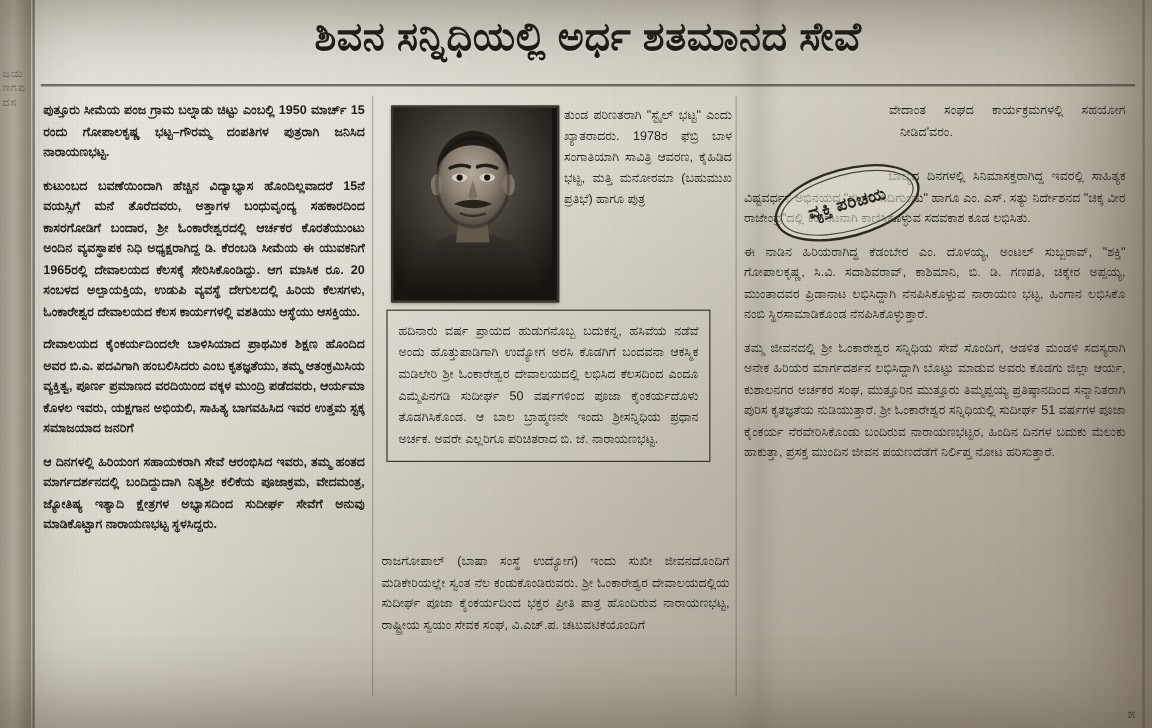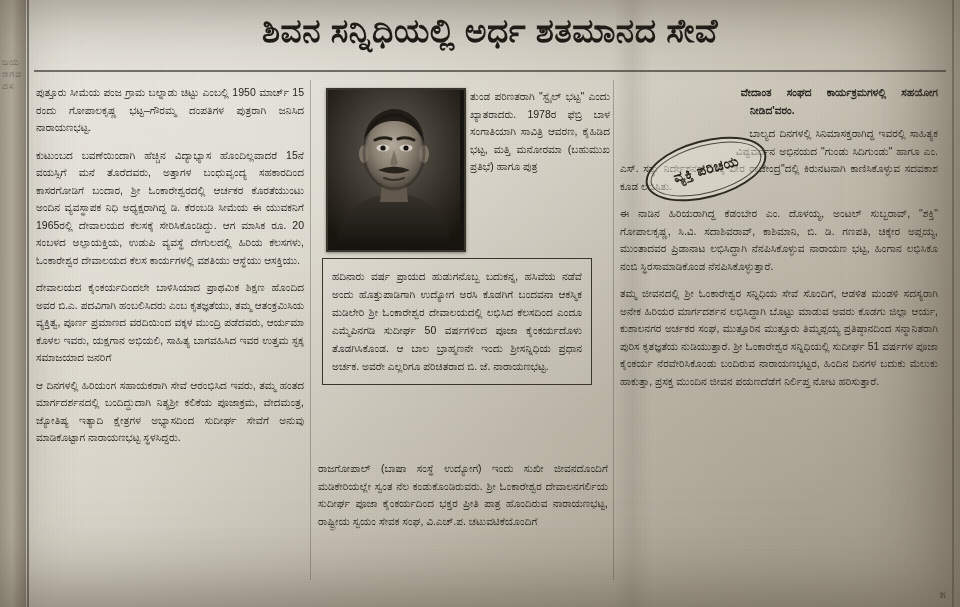--- a/index.html
+++ b/index.html
@@ -86,35 +86,36 @@
 
   
   .col {
     position: absolute;
     top: 84px;
     color: #201e19;
     font-family: "Liberation Sans", sans-serif;
     font-size: 10.5px;
     line-height: 17.5px;
     text-align: justify;
+    font-weight: bold;
   }
   #col1 { left: 36px; width: 268px; }
 
   .vrule {
     position: absolute;
     top: 80px;
     width: 1px;
     height: 500px;
     background: rgba(50,46,38,0.30);
   }
   #vrule1 { left: 310px; }
   #vrule2 { left: 613px; }
 
   .para { margin: 0 0 10px 0; }
-  .para.tight { margin-bottom: 6px; font-weight: bold; }
+  .para.tight { margin-bottom: 20px; }
 
   
   #photo-wrap {
     position: absolute;
     left: 326px; top: 88px;
     width: 136px; height: 160px;
     background: #171512;
     border: 2px solid #3a352c;
     box-shadow: 0 1px 3px rgba(0,0,0,0.4);
     overflow: hidden;
@@ -311,21 +312,21 @@
       <rect x="0" y="0" width="132" height="156" fill="rgba(30,26,20,0.12)"></rect>
     </svg>
   </div>
 
   <div id="col2-topright">ತುಂಡ ಪರಿಣತರಾಗಿ "ಸ್ಟೈಲ್ ಭಟ್ಟ" ಎಂದು ಖ್ಯಾತರಾದರು. 1978ರ ಫೆಬ್ರಿ ಬಾಳ ಸಂಗಾತಿಯಾಗಿ ಸಾವಿತ್ರಿ ಆವರಣ, ಕೈಹಿಡಿದ ಭಟ್ಟ, ಮತ್ತಿ ಮನೋರಮಾ (ಬಹುಮುಖ ಪ್ರತಿಭೆ) ಹಾಗೂ ಪುತ್ರ</div>
 
   <div id="quote-box">
     <span>ಹದಿನಾರು ವರ್ಷ ಪ್ರಾಯದ ಹುಡುಗನೊಬ್ಬ ಬದುಕನ್ನ, ಹಸಿವೆಯ ನಡೆವೆ ಅಂದು ಹೊತ್ತುಪಾಡಿಗಾಗಿ ಉದ್ಯೋಗ ಅರಸಿ ಕೊಡಗಿಗೆ ಬಂದವನಾ ಆಕಸ್ಮಿಕ ಮಡಿಲೇರಿ ಶ್ರೀ ಓಂಕಾರೇಶ್ವರ ದೇವಾಲಯದಲ್ಲಿ ಲಭಿಸಿದ ಕೆಲಸದಿಂದ ಎಂದೂ ಎಮ್ಮೆಪಿನಗಡಿ ಸುದೀರ್ಘ 50 ವರ್ಷಗಳಿಂದ ಪೂಜಾ ಕೈಂಕರ್ಯದೊಳು ತೊಡಗಿಸಿಕೊಂಡ. ಆ ಬಾಲ ಬ್ರಾಹ್ಮಣನೇ ಇಂದು ಶ್ರೀಸನ್ನಿಧಿಯ ಪ್ರಧಾನ ಅರ್ಚಕ. ಅವರೇ ಎಲ್ಲರಿಗೂ ಪರಿಚಿತರಾದ ಬಿ. ಜೆ. ನಾರಾಯಣಭಟ್ಟ.</span>
   </div>
 
-  <div id="col2-bottom">ರಾಜಗೋಪಾಲ್ (ಬಾಷಾ ಸಂಸ್ಥೆ ಉದ್ಯೋಗ) ಇಂದು ಸುಖೀ ಜೀವನದೊಂದಿಗೆ ಮಡಿಕೇರಿಯಲ್ಲೇ ಸ್ವಂತ ನೆಲ ಕಂಡುಕೊಂಡಿರುವರು. ಶ್ರೀ ಓಂಕಾರೇಶ್ವರ ದೇವಾಲನಗರ್ಲಿಯ ಸುದೀರ್ಘ ಪೂಜಾ ಕೈಂಕರ್ಯದಿಂದ ಭಕ್ತರ ಪ್ರೀತಿ ಪಾತ್ರ ಹೊಂದಿರುವ ನಾರಾಯಣಭಟ್ಟ, ರಾಷ್ಟ್ರೀಯ ಸ್ವಯಂ ಸೇವಕ ಸಂಘ, ವಿ.ಎಚ್.ಪ. ಚಟುವಟಿಕೆಯೊಂದಿಗೆ</div>
+  <div id="col2-bottom">ರಾಜಗೋಪಾಲ್ (ಬಾಷಾ ಸಂಸ್ಥೆ ಉದ್ಯೋಗ) ಇಂದು ಸುಖೀ ಜೀವನದೊಂದಿಗೆ ಮಡಿಕೇರಿಯಲ್ಲೇ ಸ್ವಂತ ನೆಲ ಕಂಡುಕೊಂಡಿರುವರು. ಶ್ರೀ ಓಂಕಾರೇಶ್ವರ ದೇವಾಲಯದಲ್ಲಿಯ ಸುದೀರ್ಘ ಪೂಜಾ ಕೈಂಕರ್ಯದಿಂದ ಭಕ್ತರ ಪ್ರೀತಿ ಪಾತ್ರ ಹೊಂದಿರುವ ನಾರಾಯಣಭಟ್ಟ, ರಾಷ್ಟ್ರೀಯ ಸ್ವಯಂ ಸೇವಕ ಸಂಘ, ವಿ.ಎಚ್.ಪ. ಚಟುವಟಿಕೆಯೊಂದಿಗೆ</div>
 
   <div id="col3-top">
     <div id="stamp-float"></div>
     <p class="para tight">ವೇದಾಂತ ಸಂಘದ ಕಾರ್ಯಕ್ರಮಗಳಲ್ಲಿ ಸಹಯೋಗ ನೀಡಿದ'ವರಂ.</p>
     <p class="para">ಬಾಲ್ಯದ ದಿನಗಳಲ್ಲಿ ಸಿನಿಮಾಸಕ್ತರಾಗಿದ್ದ ಇವರಲ್ಲಿ ಸಾಹಿತ್ಯಕ ವಿಷ್ಟವರ್ಧನ ಅಭಿನಯದ "ಗುಂಡು ಸಿದಿಗುಂಡು" ಹಾಗೂ ಎಂ. ಎಸ್. ಸತ್ಯು ನಿರ್ದೇಶನದ "ಚಿಕ್ಕ ವೀರ ರಾಜೇಂದ್ರ"ದಲ್ಲಿ ಕಿರುನಟನಾಗಿ ಕಾಣಿಸಿಕೊಳ್ಳುವ ಸದವಕಾಶ ಕೂಡ ಲಭಿಸಿತು.</p>
     <p class="para">ಈ ನಾಡಿನ ಹಿರಿಯರಾಗಿದ್ದ ಕೆಡಂಬೇರ ಎಂ. ದೊಳಯ್ಯ, ಅಂಟಲ್ ಸುಬ್ಬರಾವ್, "ಶಕ್ತಿ" ಗೋಪಾಲಕೃಷ್ಣ, ಸಿ.ವಿ. ಸದಾಶಿವರಾವ್, ಕಾಶಿಮಾನಿ, ಬಿ. ಡಿ. ಗಣಪತಿ, ಚಿಕ್ಕೇರ ಅಪ್ಪಯ್ಯ, ಮುಂತಾದವರ ಪ್ರಿಡಾನಾಟ ಲಭಿಸಿದ್ದಾಗಿ ನೆನಪಿಸಿಕೊಳ್ಳುವ ನಾರಾಯಣ ಭಟ್ಟ, ಹಿಂಗಾನ ಲಭಿಸಿಕೊ ನಂಬಿ ಸ್ಥಿರಸಾಮಾಡಿಕೊಂಡ ನೆನಪಿಸಿಕೊಳ್ಳುತ್ತಾರೆ.</p>
     <p class="para">ತಮ್ಮ ಜೀವನದಲ್ಲಿ ಶ್ರೀ ಓಂಕಾರೇಶ್ವರ ಸನ್ನಿಧಿಯ ಸೇವೆ ಸೊಂದಿಗೆ, ಆಡಳಿತ ಮಂಡಳಿ ಸದಸ್ಯರಾಗಿ ಅನೇಕ ಹಿರಿಯರ ಮಾರ್ಗದರ್ಶನ ಲಭಿಸಿದ್ದಾಗಿ ಬೊಟ್ಟು ಮಾಡುವ ಅವರು ಕೊಡಗು ಜಿಲ್ಲಾ ಆರ್ಯ, ಕುಶಾಲನಗರ ಅರ್ಚಕರ ಸಂಘ, ಮುತ್ತೂರಿನ ಮುತ್ತೂರು ತಿಮ್ಮಪ್ಪಯ್ಯ ಪ್ರತಿಷ್ಠಾನದಿಂದ ಸನ್ಮಾನಿತರಾಗಿ ಪುರಿಸ ಕೃತಜ್ಞತೆಯ ನುಡಿಯುತ್ತಾರೆ. ಶ್ರೀ ಓಂಕಾರೇಶ್ವರ ಸನ್ನಿಧಿಯಲ್ಲಿ ಸುದೀರ್ಘ 51 ವರ್ಷಗಳ ಪೂಜಾ ಕೈಂಕರ್ಯ ನೆರವೇರಿಸಿಕೊಂಡು ಬಂದಿರುವ ನಾರಾಯಣಭಟ್ಟರ, ಹಿಂದಿನ ದಿನಗಳ ಬದುಕು ಮೆಲುಕು ಹಾಕುತ್ತಾ, ಪ್ರಸಕ್ತ ಮುಂದಿನ ಜೀವನ ಪಯಣದೆಡೆಗೆ ನಿರ್ಲಿಪ್ತ ನೋಟ ಹರಿಸುತ್ತಾರೆ.</p>
   </div>
 
   <div id="stamp">

